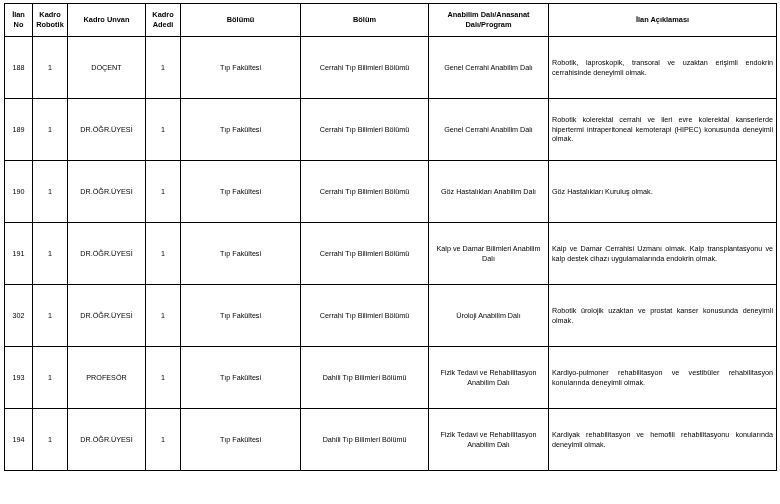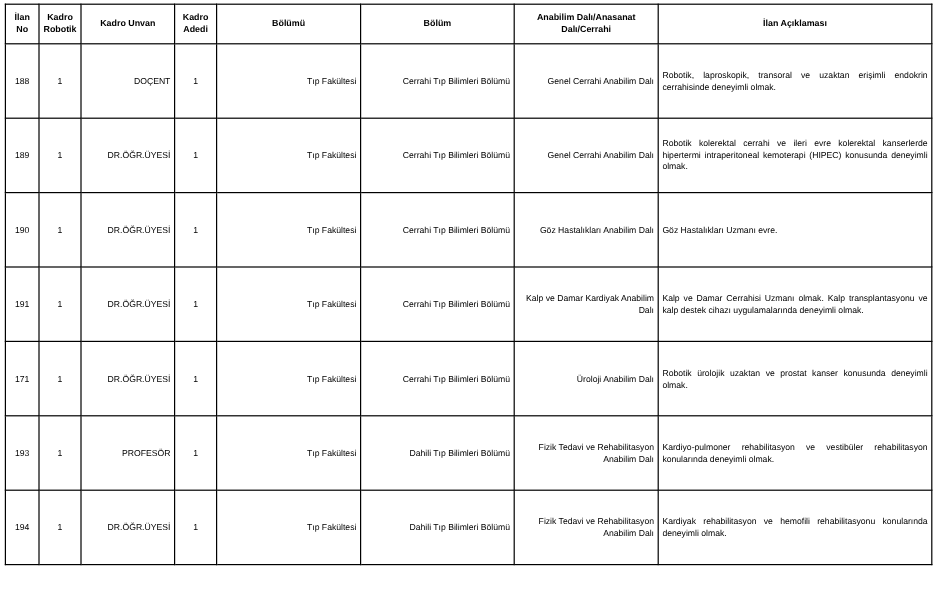--- a/index.html
+++ b/index.html
@@ -48,21 +48,21 @@
   col.c-adedi    { width: 35px; }
   col.c-kurulus  { width: 120px; }
   col.c-bolum    { width: 128px; }
   col.c-anabilim { width: 120px; }
   col.c-aciklama { width: 228px; }
 
   td.center {
     text-align: center;
   }
   td.left {
-    text-align: right;
+    text-align: center;
   }
   td.just {
     text-align: justify;
     text-justify: inter-word;
     margin-left: 22px;
   }
   tbody tr {
     height: 62px;
   }
   .cell-text {
@@ -96,21 +96,21 @@
         </th>
         <th>Kadro Unvan</th>
         <th>
           <span>Kadro</span><br>
           <span>Adedi</span>
         </th>
         <th>Bölümü</th>
         <th>Bölüm</th>
         <th>
           <span>Anabilim Dalı/Anasanat</span><br>
-          <span>Dalı/Cerrahi</span>
+          <span>Dalı/Program</span>
         </th>
         <th>İlan Açıklaması</th>
       </tr>
     </thead>
     <tbody>
         <tr>
           <td class="center">
             <span class="cell-text">188</span>
           </td>
           <td class="center">
@@ -177,21 +177,21 @@
           <td class="left">
             <span class="cell-text">Tıp Fakültesi</span>
           </td>
           <td class="left">
             <span class="cell-text">Cerrahi Tıp Bilimleri Bölümü</span>
           </td>
           <td class="left">
             <span class="cell-text">Göz Hastalıkları Anabilim Dalı</span>
           </td>
           <td class="just">
-            <span class="cell-text">Göz Hastalıkları Uzmanı evre.</span>
+            <span class="cell-text">Göz Hastalıkları Kuruluş olmak.</span>
           </td>
         </tr>
         <tr>
           <td class="center">
             <span class="cell-text">191</span>
           </td>
           <td class="center">
             <span class="cell-text">1</span>
           </td>
           <td class="left">
@@ -200,29 +200,29 @@
           <td class="center">
             <span class="cell-text">1</span>
           </td>
           <td class="left">
             <span class="cell-text">Tıp Fakültesi</span>
           </td>
           <td class="left">
             <span class="cell-text">Cerrahi Tıp Bilimleri Bölümü</span>
           </td>
           <td class="left">
-            <span class="cell-text">Kalp ve Damar Kardiyak Anabilim Dalı</span>
-          </td>
-          <td class="just">
-            <span class="cell-text">Kalp ve Damar Cerrahisi Uzmanı olmak. Kalp transplantasyonu ve kalp destek cihazı uygulamalarında deneyimli olmak.</span>
-          </td>
-        </tr>
-        <tr>
-          <td class="center">
-            <span class="cell-text">171</span>
+            <span class="cell-text">Kalp ve Damar Bilimleri Anabilim Dalı</span>
+          </td>
+          <td class="just">
+            <span class="cell-text">Kalp ve Damar Cerrahisi Uzmanı olmak. Kalp transplantasyonu ve kalp destek cihazı uygulamalarında endokrin olmak.</span>
+          </td>
+        </tr>
+        <tr>
+          <td class="center">
+            <span class="cell-text">302</span>
           </td>
           <td class="center">
             <span class="cell-text">1</span>
           </td>
           <td class="left">
             <span class="cell-text">DR.ÖĞR.ÜYESİ</span>
           </td>
           <td class="center">
             <span class="cell-text">1</span>
           </td>

